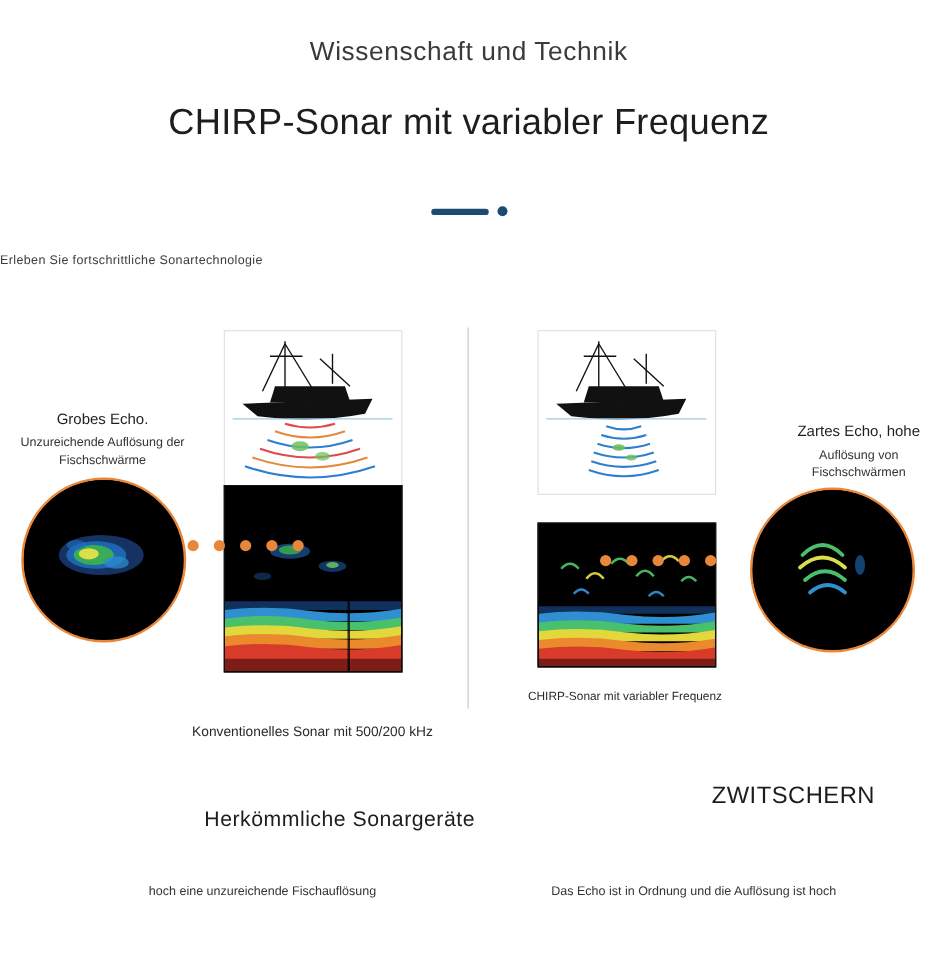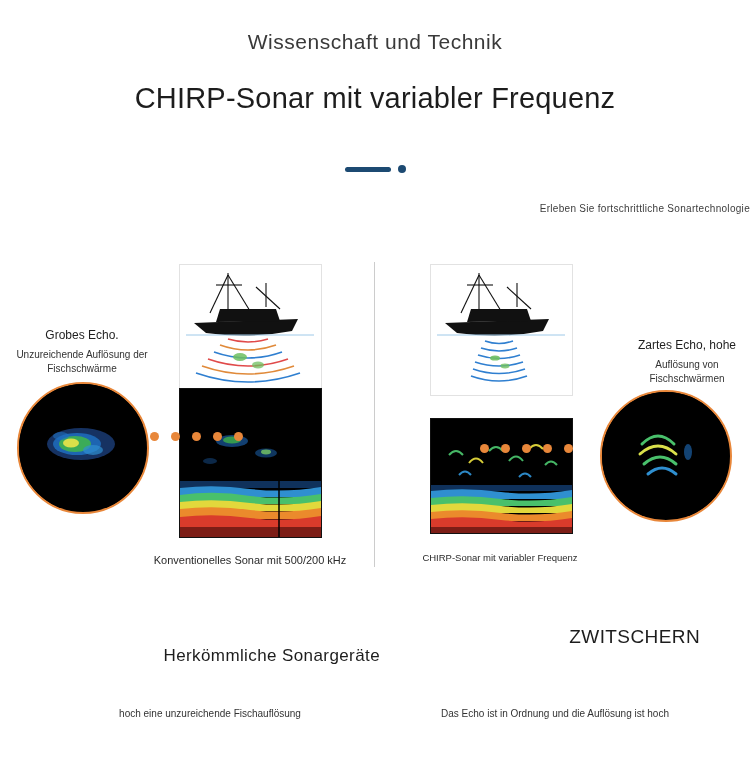--- a/index.html
+++ b/index.html
@@ -68,21 +68,21 @@
     border-radius: 50%;
     background: #1c4a72;
     margin-left: 7px;
   }
 
   .subtitle {
     position: absolute;
     top: 203px;
     left: 0;
     width: 750px;
-    text-align: right;
+    text-align: left;
     font-size: 10px;
     color: #3c3c3c;
     letter-spacing: 0.3px;
   }
 
   
   .vdivider {
     position: absolute;
     left: 374px;
     top: 262px;
@@ -109,21 +109,21 @@
   }
   .sonar-left  { left: 179px; top: 388px; width: 141px; height: 148px; }
   .sonar-right { left: 430px; top: 418px; width: 141px; height: 114px; }
 
   .caption {
     position: absolute;
     text-align: center;
     font-size: 11px;
     color: #2a2a2a;
   }
-  .caption-left  { left: 110px; top: 554px; width: 280px; }
+  .caption-left  { left: 110px; top: 580px; width: 280px; }
   .caption-right { left: 400px; top: 552px; width: 200px; font-size: 9.5px; }
 
   
   .magnifier {
     position: absolute;
     border-radius: 50%;
     border: 2px solid #e8873a;
     background: #000;
     overflow: hidden;
   }

